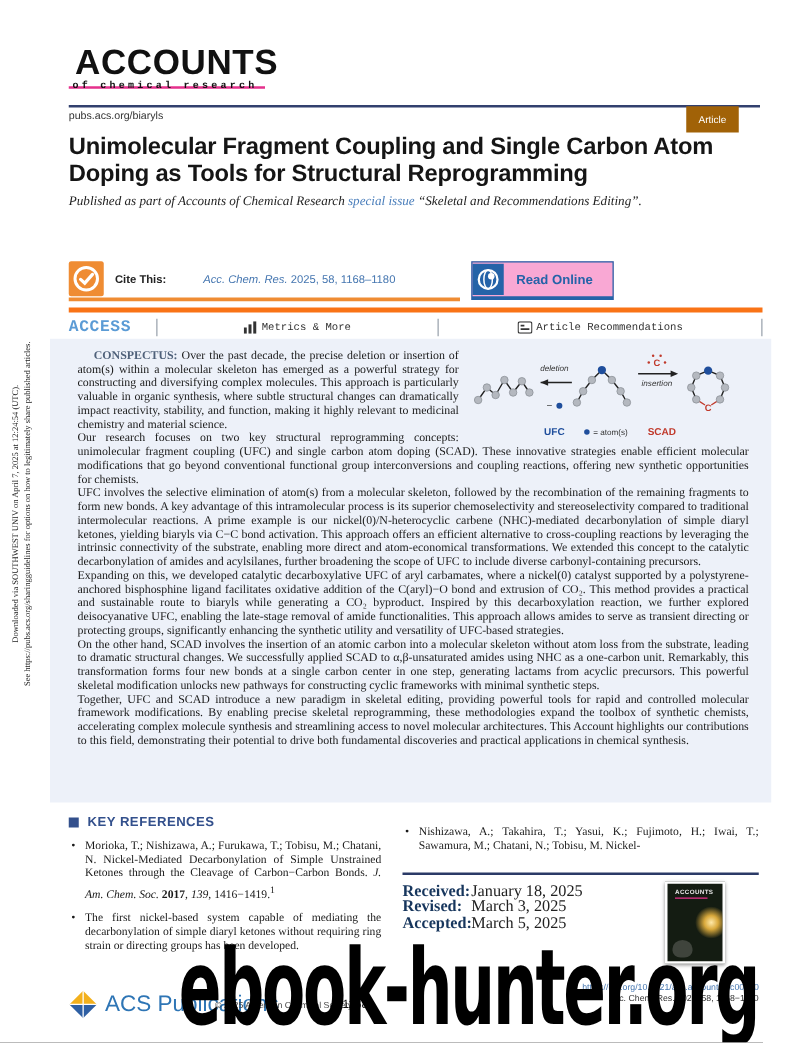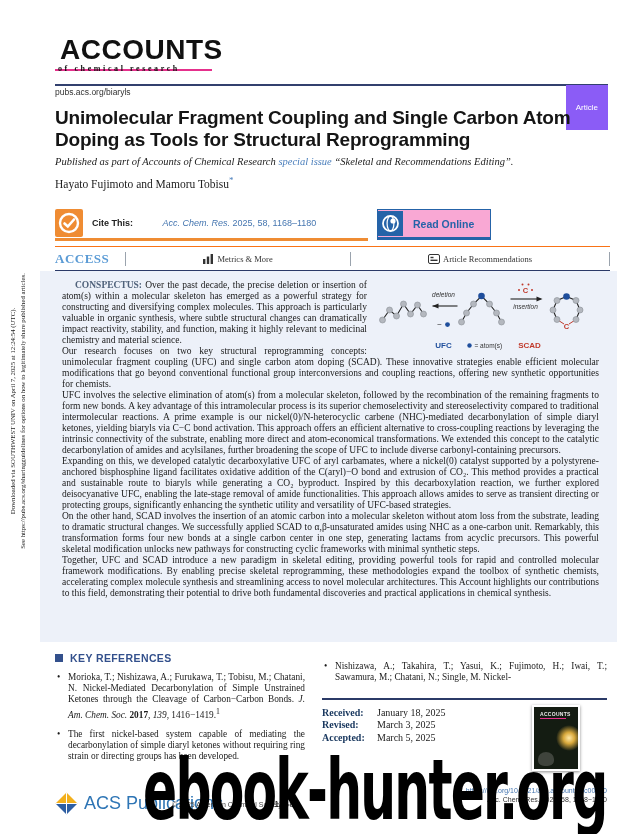--- a/index.html
+++ b/index.html
@@ -8,26 +8,26 @@
   .abs{position:absolute;}
 
   
   #stamp{position:absolute;left:-229px;top:398px;width:500px;height:26px;
          transform:rotate(-90deg);text-align:center;font-size:6.8px;line-height:10px;color:#222;}
 
   
   #wordmark{left:60px;top:34px;font-family:"Liberation Sans",sans-serif;font-weight:700;
             font-size:28px;letter-spacing:.5px;color:#111;}
   #tagline-wrap{left:58px;top:64px;width:148px;height:12px;}
-  #tagline{position:relative;z-index:2;font-family:Liberation Serif, serif;font-weight:700;
+  #tagline{position:relative;z-index:2;font-family:Liberation Mono, monospace;font-weight:700;
            font-size:8px;letter-spacing:2.6px;color:#111;white-space:nowrap;}
   #tagline-line{position:absolute;left:-3px;right:-6px;top:5px;height:1.6px;background:#e5308c;z-index:1;}
   #mast-rule{left:55px;right:25px;top:84px;height:1.5px;background:#32406e;}
   #site-url{left:55px;top:87px;font-family:"Liberation Sans",sans-serif;font-size:8.5px;color:#333;}
-  #badge{right:25px;top:85px;height:13px;line-height:13px;padding:16px 10px;background:#8b5cf6;
+  #badge{right:42px;top:85px;height:13px;line-height:13px;padding:4px 10px;background:#a16207;
          color:#fff;font-family:"Liberation Sans",sans-serif;font-size:8px;}
 
   
   #title{left:55px;right:23px;top:107px;font-family:"Liberation Sans",sans-serif;font-weight:700;
          font-size:19px;line-height:21.5px;letter-spacing:-.2px;color:#151515;}
   #issue-note{left:55px;top:156px;font-size:10.5px;font-style:italic;color:#222;}
   .link-blue{color:#4a7ebb;}
   #authors{left:55px;top:175px;font-size:11.5px;color:#222;}
   #authors sup{color:#4a7ebb;font-size:9px;}
 
@@ -37,22 +37,22 @@
   #cite-text .ref{color:#4576b0;} #cite-text .jr{font-style:italic;margin-left:27px;}
   #cite-underline{left:55px;top:238px;width:313px;height:2.5px;background:#ef8c33;}
   #read-online{left:377px;top:209px;height:27px;display:flex;align-items:center;
                border:1px solid #2563a8;border-bottom:3px solid #2563a8;background:#f9a8d4;}
   #read-online .ico{width:25px;height:25px;background:#2563a8;flex:0 0 25px;}
   #read-online .lbl{padding:0 16px 0 10px;font-family:"Liberation Sans",sans-serif;
                     font-weight:700;font-size:10.5px;color:#2563a8;}
 
   
   #access-bar{left:55px;right:23px;top:246px;height:23px;display:flex;align-items:center;
-              border-top:1px solid #f97316;border-bottom:2.5px solid #2b3a67;
-              font-family:Liberation Serif, serif;}
+              border-top:4px solid #f97316;border-bottom:2.5px solid #2b3a67;
+              font-family:Liberation Mono, monospace;}
   #access-bar .vdiv{width:1px;height:14px;background:#9aa3ad;}
   #access-word{width:70px;font-size:13px;font-weight:700;color:#5b9bd5;letter-spacing:.5px;}
   .access-cell{flex:1;display:flex;align-items:center;justify-content:center;gap:3px;
                font-size:8.5px;color:#333;}
   .access-cell.wide{flex:1.15;}
 
   
   #conspectus{left:40px;top:271px;width:577px;height:371px;background:#edf1f9;
               padding:9px 18px 0 22px;box-sizing:border-box;text-align:justify;
               font-size:9.5px;line-height:11px;color:#1a1a1a;}
@@ -65,21 +65,21 @@
   #kr-left{width:250px;}
   #kr-right{width:285px;margin-left:17px;position:relative;}
   #kr-head{display:flex;align-items:center;gap:7px;font-family:"Liberation Sans",sans-serif;
            font-weight:700;font-size:10.5px;color:#33508c;letter-spacing:.4px;}
   #kr-head .sq{width:8px;height:8px;background:#33508c;}
   .ref-item{position:relative;padding-left:13px;text-align:justify;font-size:9.3px;line-height:11.2px;margin-top:8px;}
   .ref-item::before{content:"•";position:absolute;left:2px;top:0;font-size:9.5px;}
   .ref-item .i{font-style:italic;} .ref-item .b{font-weight:700;}
   #kr-right .ref-item{margin-top:9px;}
   #dates-rule{height:1.5px;background:#2b3a67;margin-top:15px;}
-  #dates{margin-top:7px;font-size:10px;line-height:12.5px;}
+  #dates{margin-top:7px;font-size:13px;line-height:12.5px;}
   .drow{display:flex;}
   .dlab{width:55px;font-weight:700;color:#17365d;}
   .dval{color:#222;}
   #cover{position:absolute;right:27px;top:53px;width:44px;height:62px;background:#141c12;
          border:2px solid #fff;box-shadow:0 1px 3px rgba(0,0,0,.45);overflow:hidden;}
   #cover .ct{position:relative;z-index:2;color:#e8e8e8;font-family:"Liberation Sans",sans-serif;
              font-size:5px;font-weight:700;letter-spacing:.3px;padding:4px 0 0 6px;}
   #cover .pink{position:relative;z-index:2;width:26px;height:1px;background:#e5308c;margin:1px 0 0 6px;}
   #cover .glow{position:absolute;left:22px;top:18px;width:26px;height:26px;border-radius:50%;z-index:1;
         background:radial-gradient(circle,#ffe9a8 0%,#d9a93c 30%,rgba(40,50,20,0) 70%);}
@@ -118,23 +118,20 @@
     <div id="tagline-line"></div>
     <div id="tagline">of chemical research</div>
   </div>
   <div id="mast-rule" class="abs"></div>
   <div id="site-url" class="abs">pubs.acs.org/biaryls</div>
   <div id="badge" class="abs">Article</div>
 
   <div id="title" class="abs">Unimolecular Fragment Coupling and Single Carbon Atom Doping as Tools for Structural Reprogramming</div>
   <div id="issue-note" class="abs">
     <span>Published as part of Accounts of Chemical Research </span><span class="link-blue">special issue</span><span> “Skeletal and Recommendations Editing”.</span>
-  </div>
-  <div id="authors" class="abs">
-    <span>Hayato Fujimoto and Mamoru Tobisu</span><sup>*</sup>
   </div>
 
   <div id="cite-icon" class="abs">
     <svg width="28" height="28" viewBox="0 0 28 28">
       <circle cx="14" cy="14" r="9" fill="none" stroke="#fff" stroke-width="2.4"></circle>
       <path d="M9.5 14.5 L12.8 17.5 L19 10.5" fill="none" stroke="#fff" stroke-width="2.6" stroke-linecap="round"></path>
     </svg>
   </div>
   <div id="cite-text" class="abs">
     <b>Cite This:</b>
@@ -262,21 +259,21 @@
       <div id="kr-head">
         <div class="sq"></div>
         <span>KEY REFERENCES</span>
       </div>
       <div class="ref-item">
         <span>Morioka, T.; Nishizawa, A.; Furukawa, T.; Tobisu, M.; Chatani, N. Nickel-Mediated Decarbonylation of Simple Unstrained Ketones through the Cleavage of Carbon−Carbon Bonds. </span><span class="i">J. Am. Chem. Soc. </span><span class="b">2017</span><span>, </span><span class="i">139</span><span>, 1416−1419.</span><sup>1</sup>
       </div>
       <div class="ref-item">The first nickel-based system capable of mediating the decarbonylation of simple diaryl ketones without requiring ring strain or directing groups has been developed.</div>
     </div>
     <div id="kr-right">
-      <div class="ref-item">Nishizawa, A.; Takahira, T.; Yasui, K.; Fujimoto, H.; Iwai, T.; Sawamura, M.; Chatani, N.; Single, M. Nickel-</div>
+      <div class="ref-item">Nishizawa, A.; Takahira, T.; Yasui, K.; Fujimoto, H.; Iwai, T.; Sawamura, M.; Chatani, N.; Tobisu, M. Nickel-</div>
       <div id="dates-rule"></div>
       <div id="dates">
         <div class="drow">
           <span class="dlab">Received:</span>
           <span class="dval">January 18, 2025</span>
         </div>
         <div class="drow">
           <span class="dlab">Revised:</span>
           <span class="dval">March 3, 2025</span>
         </div>

